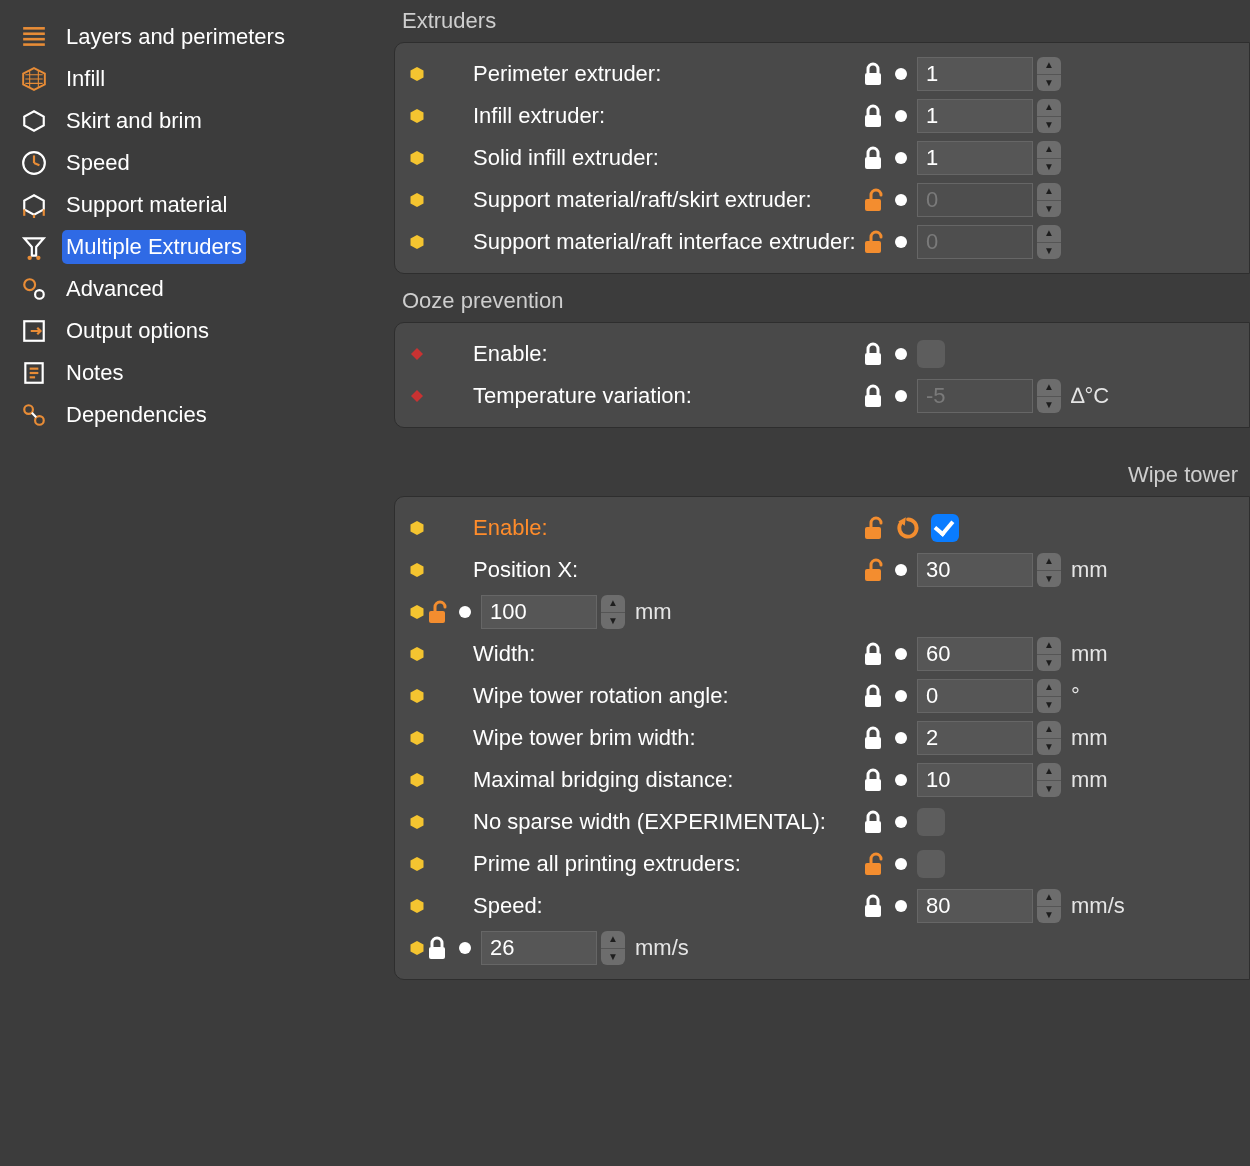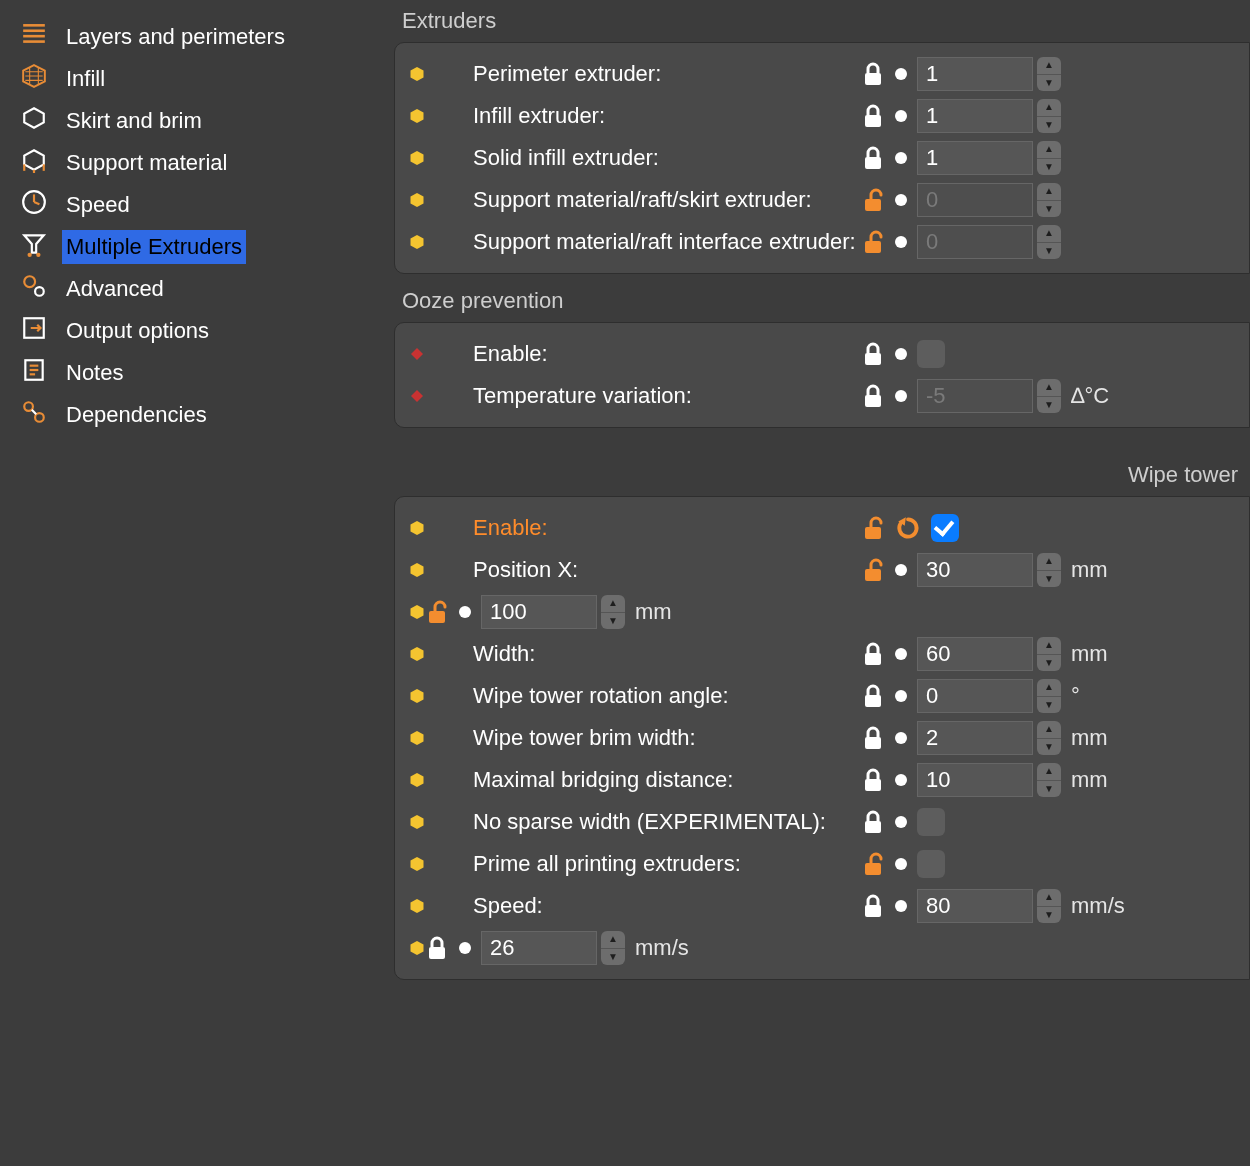--- a/index.html
+++ b/index.html
@@ -17,24 +17,24 @@
     --input-bg:#565656;
     --input-bg-dis:#4e4e4e;
     --spinner:#6d6d6d;
     --border:#2a2a2a;
     --arrow:#f1c232;
   }
   *{box-sizing:border-box;font-family:-apple-system,BlinkMacSystemFont,"Segoe UI",Helvetica,Arial,sans-serif;}
   html,body{margin:0;padding:0;width:1250px;height:1166px;background:var(--bg);color:var(--text);font-size:22px;overflow:hidden;}
   .app{display:flex;height:100%;}
   .sidebar{width:390px;flex:0 0 390px;background:var(--bg);padding-top:16px;}
-  .nav-item{display:flex;align-items:flex-start;gap:14px;padding:4px 10px 4px 20px;cursor:pointer;line-height:30px;}
+  .nav-item{display:flex;align-items:center;gap:14px;padding:4px 10px 4px 20px;cursor:pointer;line-height:30px;}
   .nav-item .icon-wrap{width:28px;height:28px;display:flex;align-items:center;justify-content:center;flex:0 0 28px;}
   .nav-item .label{font-size:22px;color:var(--text);padding:2px 4px;}
-  .nav-item.selected .label{background:var(--blue-sel);color:#000000;border-radius:0;}
+  .nav-item.selected .label{background:var(--blue-sel);color:#ffffff;border-radius:5px;}
   .nav-item svg{width:26px;height:26px;}
 
   .main{flex:1;background:var(--bg);padding:4px 0 30px 0;overflow:hidden;position:relative;}
   .section-title{font-size:22px;color:var(--text-dim);padding:4px 12px 8px 12px;margin-top:10px;}
   .section-title.first{margin-top:0;}
   .panel{background:var(--panel);border:1px solid #2e2e2e;border-top-left-radius:10px;border-bottom-left-radius:10px;padding:10px 0;margin-left:4px;}
   .row{display:flex;align-items:center;min-height:42px;padding:0px 4px 0 14px;}
   .bullet{width:16px;height:16px;flex:0 0 16px;display:flex;align-items:center;justify-content:center;}
   .bullet.hex svg{width:16px;height:16px;}
   .bullet.diamond svg{width:14px;height:14px;}
@@ -93,38 +93,38 @@
       <span class="icon-wrap">
         <svg viewBox="0 0 24 24">
             <polygon points="12,3 21,8 21,16 12,21 3,16 3,8" fill="none" stroke="#fff" stroke-width="2"></polygon>
           </svg>
       </span>
       <span class="label">Skirt and brim</span>
     </div>
     <div class="nav-item">
       <span class="icon-wrap">
         <svg viewBox="0 0 24 24">
+            <circle cx="12" cy="12" r="10" fill="none" stroke="#fff" stroke-width="2"></circle>
+            <line x1="12" y1="12" x2="12" y2="5" stroke="var(--orange)" stroke-width="2"></line>
+            <line x1="12" y1="12" x2="17" y2="14" stroke="var(--orange)" stroke-width="2"></line>
+          </svg>
+      </span>
+      <span class="label">Speed</span>
+    </div>
+    <div class="nav-item">
+      <span class="icon-wrap">
+        <svg viewBox="0 0 24 24">
             <polygon points="12,3 21,8 21,16 12,21 3,16 3,8" fill="none" stroke="#fff" stroke-width="2"></polygon>
             <line x1="3" y1="16" x2="3" y2="22" stroke="var(--orange)" stroke-width="2"></line>
             <line x1="12" y1="21" x2="12" y2="24" stroke="var(--orange)" stroke-width="2"></line>
             <line x1="21" y1="16" x2="21" y2="22" stroke="var(--orange)" stroke-width="2"></line>
           </svg>
       </span>
       <span class="label">Support material</span>
     </div>
-    <div class="nav-item">
-      <span class="icon-wrap">
-        <svg viewBox="0 0 24 24">
-            <circle cx="12" cy="12" r="10" fill="none" stroke="#fff" stroke-width="2"></circle>
-            <line x1="12" y1="12" x2="12" y2="5" stroke="var(--orange)" stroke-width="2"></line>
-            <line x1="12" y1="12" x2="17" y2="14" stroke="var(--orange)" stroke-width="2"></line>
-          </svg>
-      </span>
-      <span class="label">Speed</span>
-    </div>
     <div class="nav-item selected">
       <span class="icon-wrap">
         <svg viewBox="0 0 24 24">
             <path d="M3 4 L21 4 L14 12 L14 20 L10 20 L10 12 Z" fill="none" stroke="#fff" stroke-width="2"></path>
             <circle cx="8" cy="22" r="2" fill="var(--orange)"></circle>
             <circle cx="16" cy="22" r="2" fill="var(--orange)"></circle>
           </svg>
       </span>
       <span class="label">Multiple Extruders</span>
     </div>

